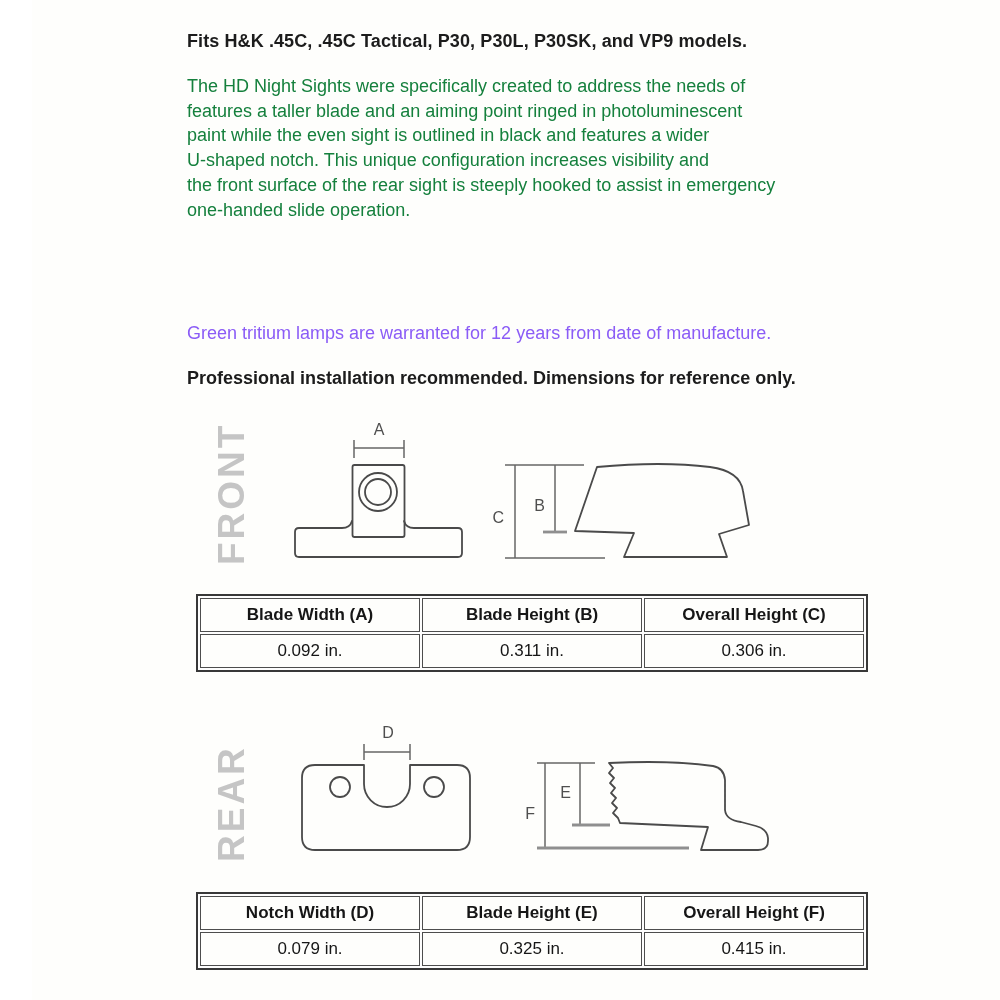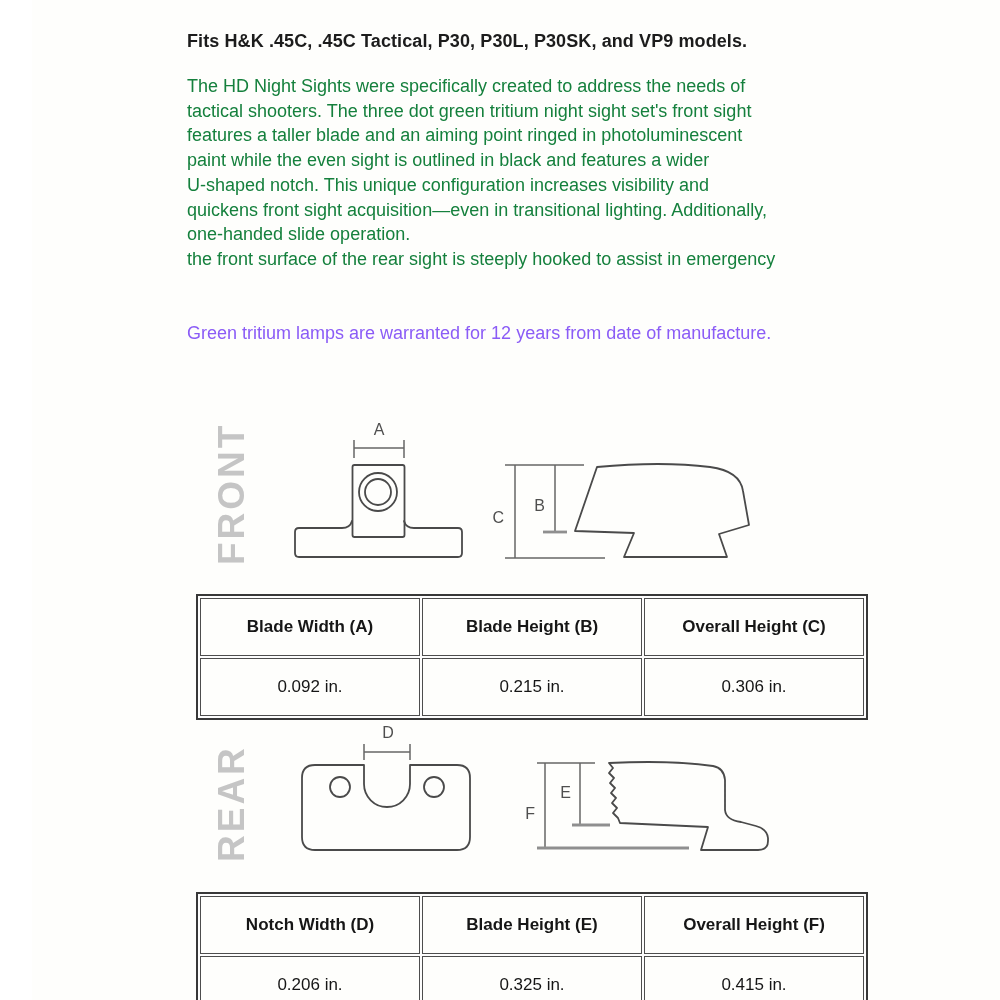--- a/index.html
+++ b/index.html
@@ -38,44 +38,43 @@
   }
   .spec{
     position:absolute;left:164px;width:672px;table-layout:fixed;
     border-collapse:separate;border-spacing:2px;
     border:2px solid #383838;background:#fdfdfd;
   }
   .spec-front{top:594px;}
   .spec-rear{top:892px;}
   .spec th,.spec td{
     border:1px solid #4d4d4d;text-align:center;vertical-align:middle;
-    font-size:17px;padding:16px 0;height:24px;background:#fefefc;color:#161616;
+    font-size:17px;padding:4px 0;height:24px;background:#fefefc;color:#161616;
   }
   .spec th{font-weight:bold;}
 </style>
 </head>
 <body>
 
 <div class="canvas">
 
   <h2 class="heading">Fits H&amp;K .45C, .45C Tactical, P30, P30L, P30SK, and VP9 models.</h2>
 
   <div class="para">
     <div>The HD Night Sights were specifically created to address the needs of</div>
-    <div>tactical shooters. The three dot green tritium night sight set's front sight</div>
     <div>features a taller blade and an aiming point ringed in photoluminescent</div>
     <div>paint while the even sight is outlined in black and features a wider</div>
     <div>U-shaped notch. This unique configuration increases visibility and</div>
-    <div>quickens front sight acquisition—even in transitional lighting. Additionally,</div>
+    <div>the front surface of the rear sight is steeply hooked to assist in emergency</div>
     <div>one-handed slide operation.</div>
-    <div>the front surface of the rear sight is steeply hooked to assist in emergency</div>
   </div>
 
   <div class="warranty">Green tritium lamps are warranted for 12 years from date of manufacture.</div>
 
+  <div class="install">Professional installation recommended. Dimensions for reference only.</div>
 
   <svg class="fig fig-front" width="690" height="185" viewBox="0 0 690 185">
     <text class="sec-label" transform="translate(52,150) rotate(-90)">FRONT</text>
 
     <g class="dim">
       <line x1="162" y1="33" x2="212" y2="33"></line>
       <line x1="162" y1="25" x2="162" y2="43"></line>
       <line x1="212" y1="25" x2="212" y2="43"></line>
     </g>
     <text class="dim-label" x="187" y="20" text-anchor="middle">A</text>
@@ -108,21 +107,21 @@
     <thead>
       <tr>
         <th>Blade Width (A)</th>
         <th>Blade Height (B)</th>
         <th>Overall Height (C)</th>
       </tr>
     </thead>
     <tbody>
       <tr>
         <td>0.092 in.</td>
-        <td>0.215 in.</td>
+        <td>0.311 in.</td>
         <td>0.306 in.</td>
       </tr>
     </tbody>
   </table>
 
   <svg class="fig fig-rear" width="690" height="185" viewBox="0 0 690 185">
     <text class="sec-label" transform="translate(52,152) rotate(-90)">REAR</text>
 
     <g class="dim">
       <line x1="172" y1="42" x2="218" y2="42"></line>
@@ -159,20 +158,20 @@
   <table class="spec spec-rear">
     <thead>
       <tr>
         <th>Notch Width (D)</th>
         <th>Blade Height (E)</th>
         <th>Overall Height (F)</th>
       </tr>
     </thead>
     <tbody>
       <tr>
-        <td>0.206 in.</td>
+        <td>0.079 in.</td>
         <td>0.325 in.</td>
         <td>0.415 in.</td>
       </tr>
     </tbody>
   </table>
 
 </div>
 
 </body></html>

